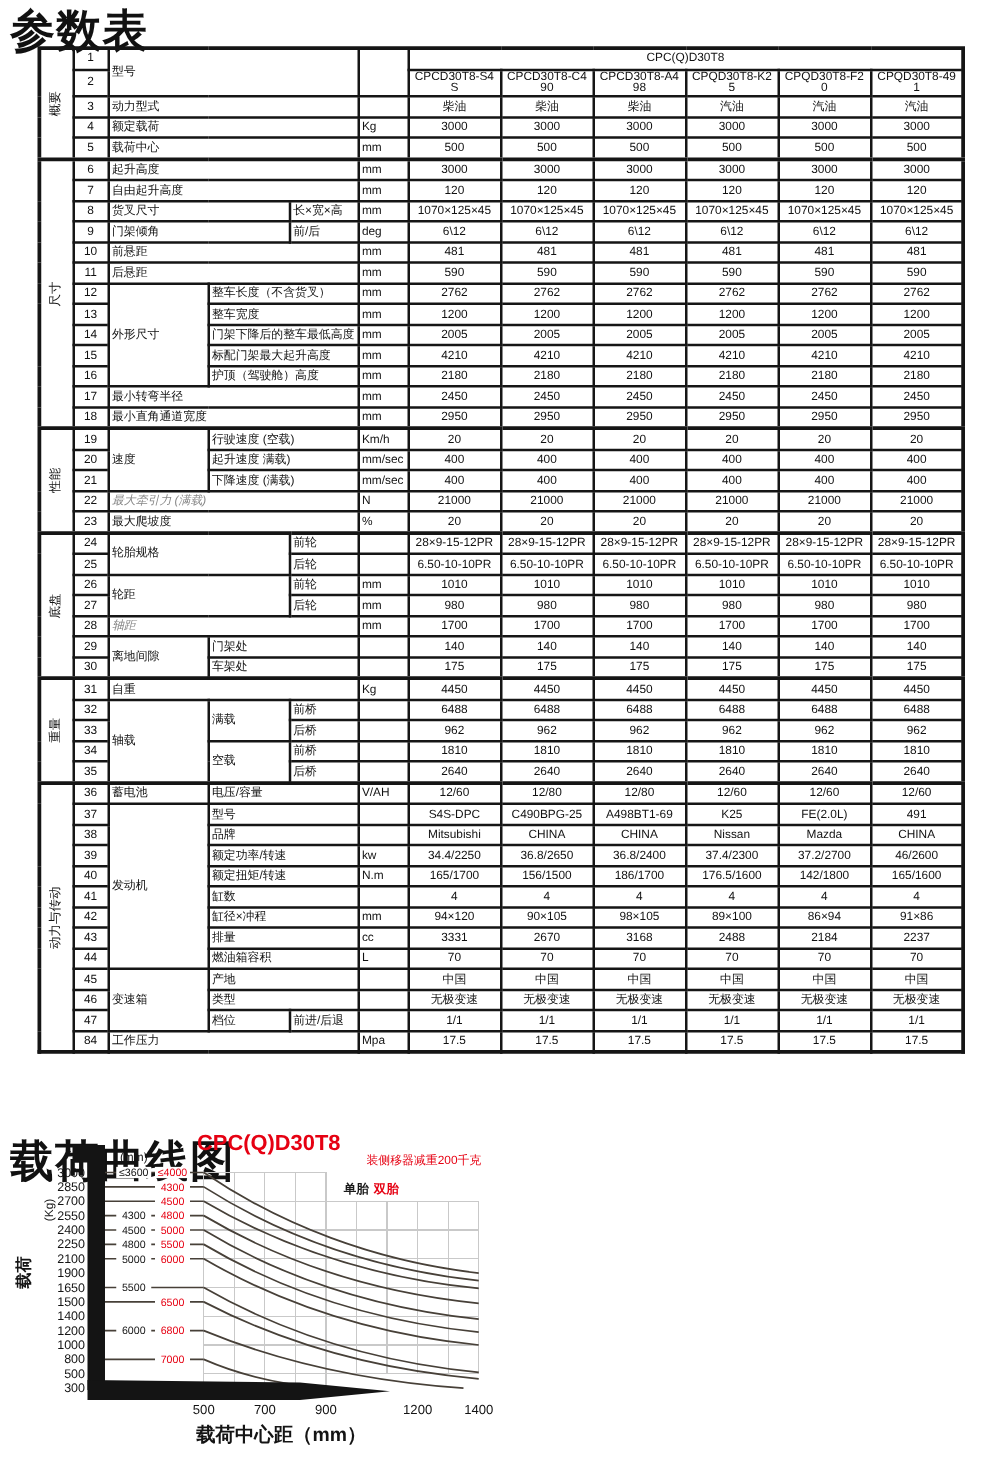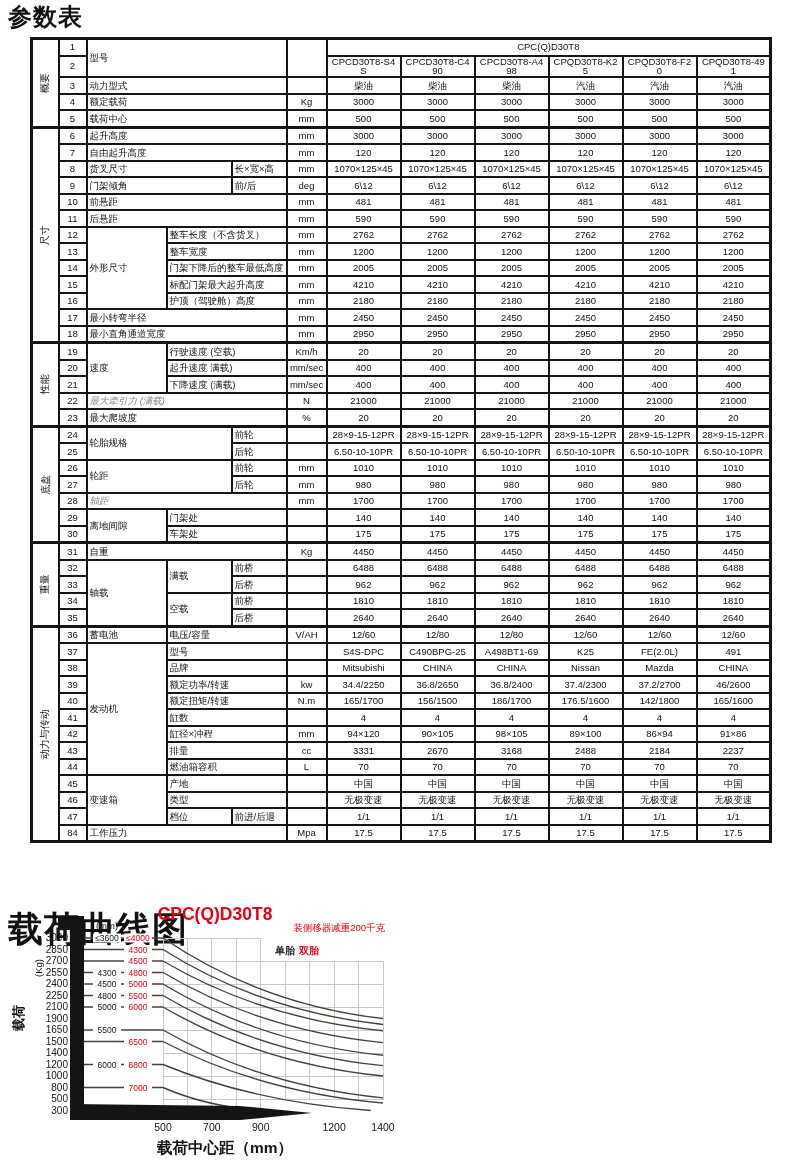--- a/index.html
+++ b/index.html
@@ -1,24 +1,24 @@
 <!DOCTYPE html>
 <html><head>
 <meta charset="utf-8">
 <style>
   html,body{margin:0;padding:0;background:#fff;}
   body{width:800px;height:1168px;font-family:"Liberation Sans","DejaVu Sans",sans-serif;color:#111;}
   .page{position:relative;width:800px;height:1168px;overflow:hidden;background:#fff;}
-  .main-title{position:absolute;left:8px;top:1px;font-size:24px;font-weight:bold;letter-spacing:1px;}
+  .main-title{position:absolute;left:8px;top:1px;font-size:36px;font-weight:bold;letter-spacing:1px;}
   .chart-title-h{position:absolute;left:8px;top:906px;font-size:35px;font-weight:bold;letter-spacing:1px;}
   .spec-wrap{position:absolute;left:30px;top:37px;}
   table.spec{border-collapse:collapse;table-layout:fixed;width:740px;border:3px solid #151515;}
   table.spec td{border:2px solid #151515;height:14.5px;font-size:9.5px;line-height:1.05;padding:0 2px;overflow:hidden;vertical-align:middle;}
   td.num{text-align:center;padding:0;font-size:9px;}
-  td.unit{text-align:center;padding:0;}
+  td.unit{text-align:left;padding:0;}
   td.val{text-align:center;padding:0 1px;word-break:break-all;}
   td.name{text-align:left;}
   td.sec{padding:0;position:relative;}
   td.gray{color:#878787;font-style:italic;}
   tr.thick td{border-top-width:3px;}
   .vlabel{position:absolute;left:0;top:0;width:100%;height:100%;display:flex;align-items:center;justify-content:center;transform:rotate(-90deg);font-size:10px;white-space:nowrap;}
   .notes{position:absolute;left:8px;top:834px;font-size:11.5px;line-height:1.28;color:#222;}
   svg.chart{position:absolute;left:0;top:898px;}
 </style>
 </head>

